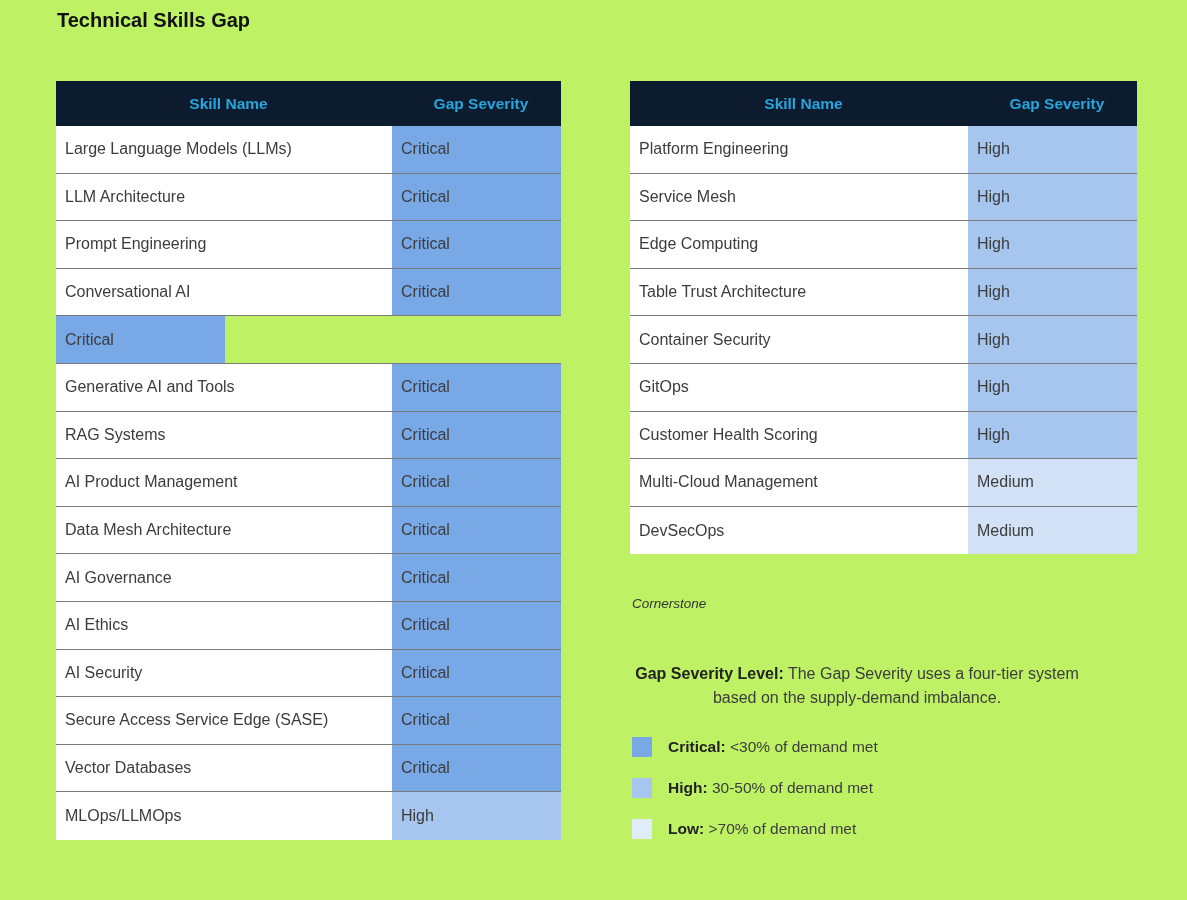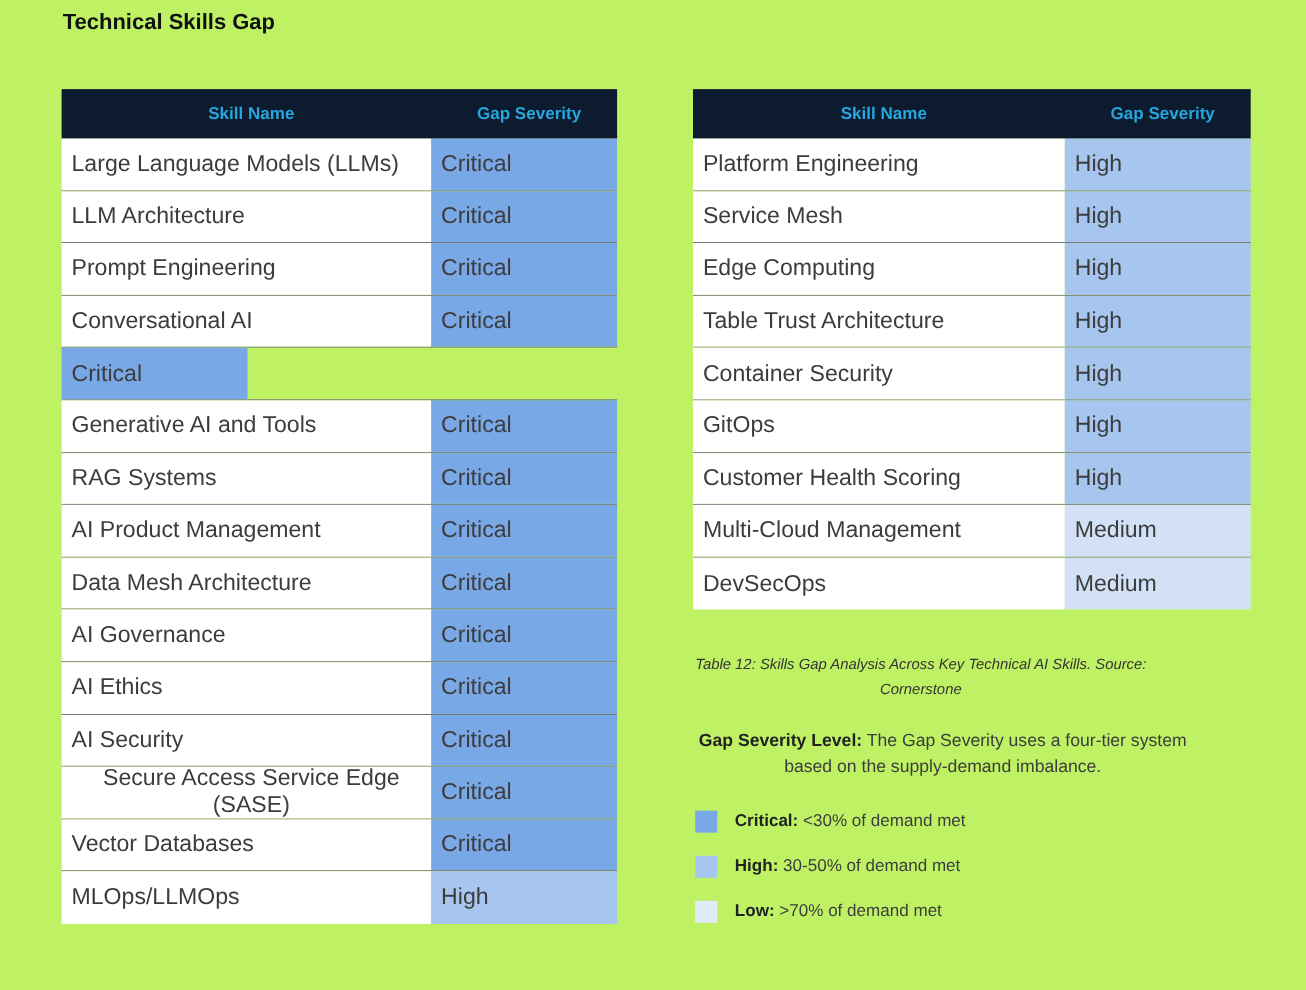--- a/index.html
+++ b/index.html
@@ -42,21 +42,21 @@
   .th.skill { flex: 1; }
   .th.sev { width: 169px; }
   .row {
     display: flex;
     height: 47.6px;
     align-items: stretch;
     border-bottom: 1px solid var(--divider, #7a7a7a);
   }
   .row:last-child { border-bottom: none; }
   .cell {
-    font-size: 21px;
+    font-size: 16px;
     color: var(--body-text, #3c3c3c);
     padding-left: 9px;
     display: flex;
     align-items: center;
   }
   .cell.skill { flex: 1; background: #ffffff; }
   .cell.sev { width: 169px; }
   .caption {
     position: absolute;
     left: 632px;
@@ -213,21 +213,20 @@
           <div class="cell sev" style="background: rgb(210, 225, 246);">Medium</div>
         </div>
         <div class="row">
           <div class="cell skill">DevSecOps</div>
           <div class="cell sev" style="background: rgb(210, 225, 246);">Medium</div>
         </div>
       </div>
   </div>
 
   <div class="caption">
-    <div>Table 12: Skills Gap Analysis Across Key Technical AI Skills. Source:</div>
     <div>Cornerstone</div>
   </div>
 
   <div class="desc"><b>Gap Severity Level:</b><span> The Gap Severity uses a four-tier system based on the supply-demand imbalance.</span></div>
 
   <div class="legend" id="legend">
       <div class="legend-item">
         <span class="legend-swatch" style="background: rgb(121, 168, 231);"></span>
         <span class="legend-text"><b>Critical:</b> &lt;30% of demand met</span>
       </div>

